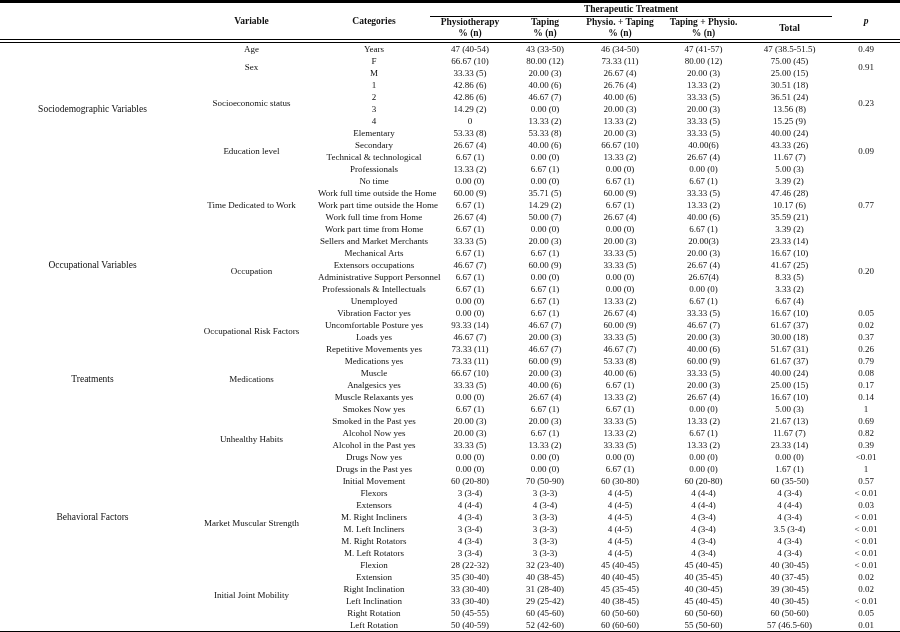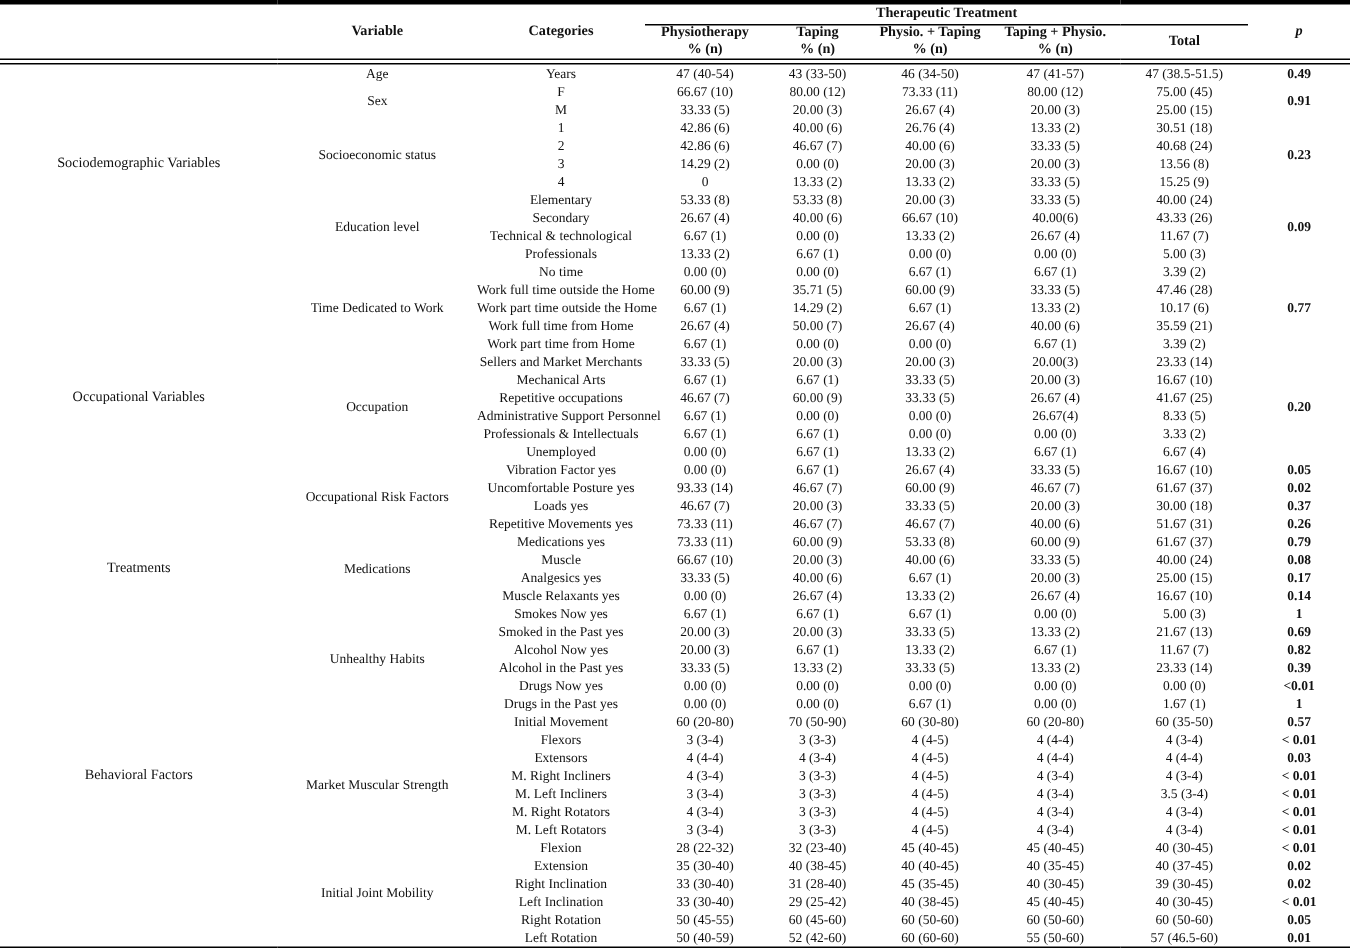--- a/index.html
+++ b/index.html
@@ -51,21 +51,21 @@
     font-size: 9px;
     line-height: 12px;
     height: 12px;
     font-weight: normal;
   }
   td.col-group {
     font-weight: normal;
     font-size: 9.5px;
   }
   td.col-p {
-    font-weight: bold;
+    font-weight: normal;
   }
 </style>
 </head>
 <body>
 
 <div class="page">
   <table class="stat-table">
     <colgroup>
       <col style="width:185px">
         <col style="width:133px">
@@ -144,21 +144,21 @@
           <td class="col-val">13.33 (2)</td>
           <td class="col-val">30.51 (18)</td>
           <td class="col-p" rowspan="4">0.23</td>
         </tr>
         <tr>
           <td class="col-cat">2</td>
           <td class="col-val">42.86 (6)</td>
           <td class="col-val">46.67 (7)</td>
           <td class="col-val">40.00 (6)</td>
           <td class="col-val">33.33 (5)</td>
-          <td class="col-val">40.68 (24)</td>
+          <td class="col-val">36.51 (24)</td>
         </tr>
         <tr>
           <td class="col-cat">3</td>
           <td class="col-val">14.29 (2)</td>
           <td class="col-val">0.00 (0)</td>
           <td class="col-val">20.00 (3)</td>
           <td class="col-val">20.00 (3)</td>
           <td class="col-val">13.56 (8)</td>
         </tr>
         <tr>
@@ -258,21 +258,21 @@
         </tr>
         <tr>
           <td class="col-cat">Mechanical Arts</td>
           <td class="col-val">6.67 (1)</td>
           <td class="col-val">6.67 (1)</td>
           <td class="col-val">33.33 (5)</td>
           <td class="col-val">20.00 (3)</td>
           <td class="col-val">16.67 (10)</td>
         </tr>
         <tr>
-          <td class="col-cat">Repetitive occupations</td>
+          <td class="col-cat">Extensors occupations</td>
           <td class="col-val">46.67 (7)</td>
           <td class="col-val">60.00 (9)</td>
           <td class="col-val">33.33 (5)</td>
           <td class="col-val">26.67 (4)</td>
           <td class="col-val">41.67 (25)</td>
         </tr>
         <tr>
           <td class="col-cat">Administrative Support Personnel</td>
           <td class="col-val">6.67 (1)</td>
           <td class="col-val">0.00 (0)</td>

